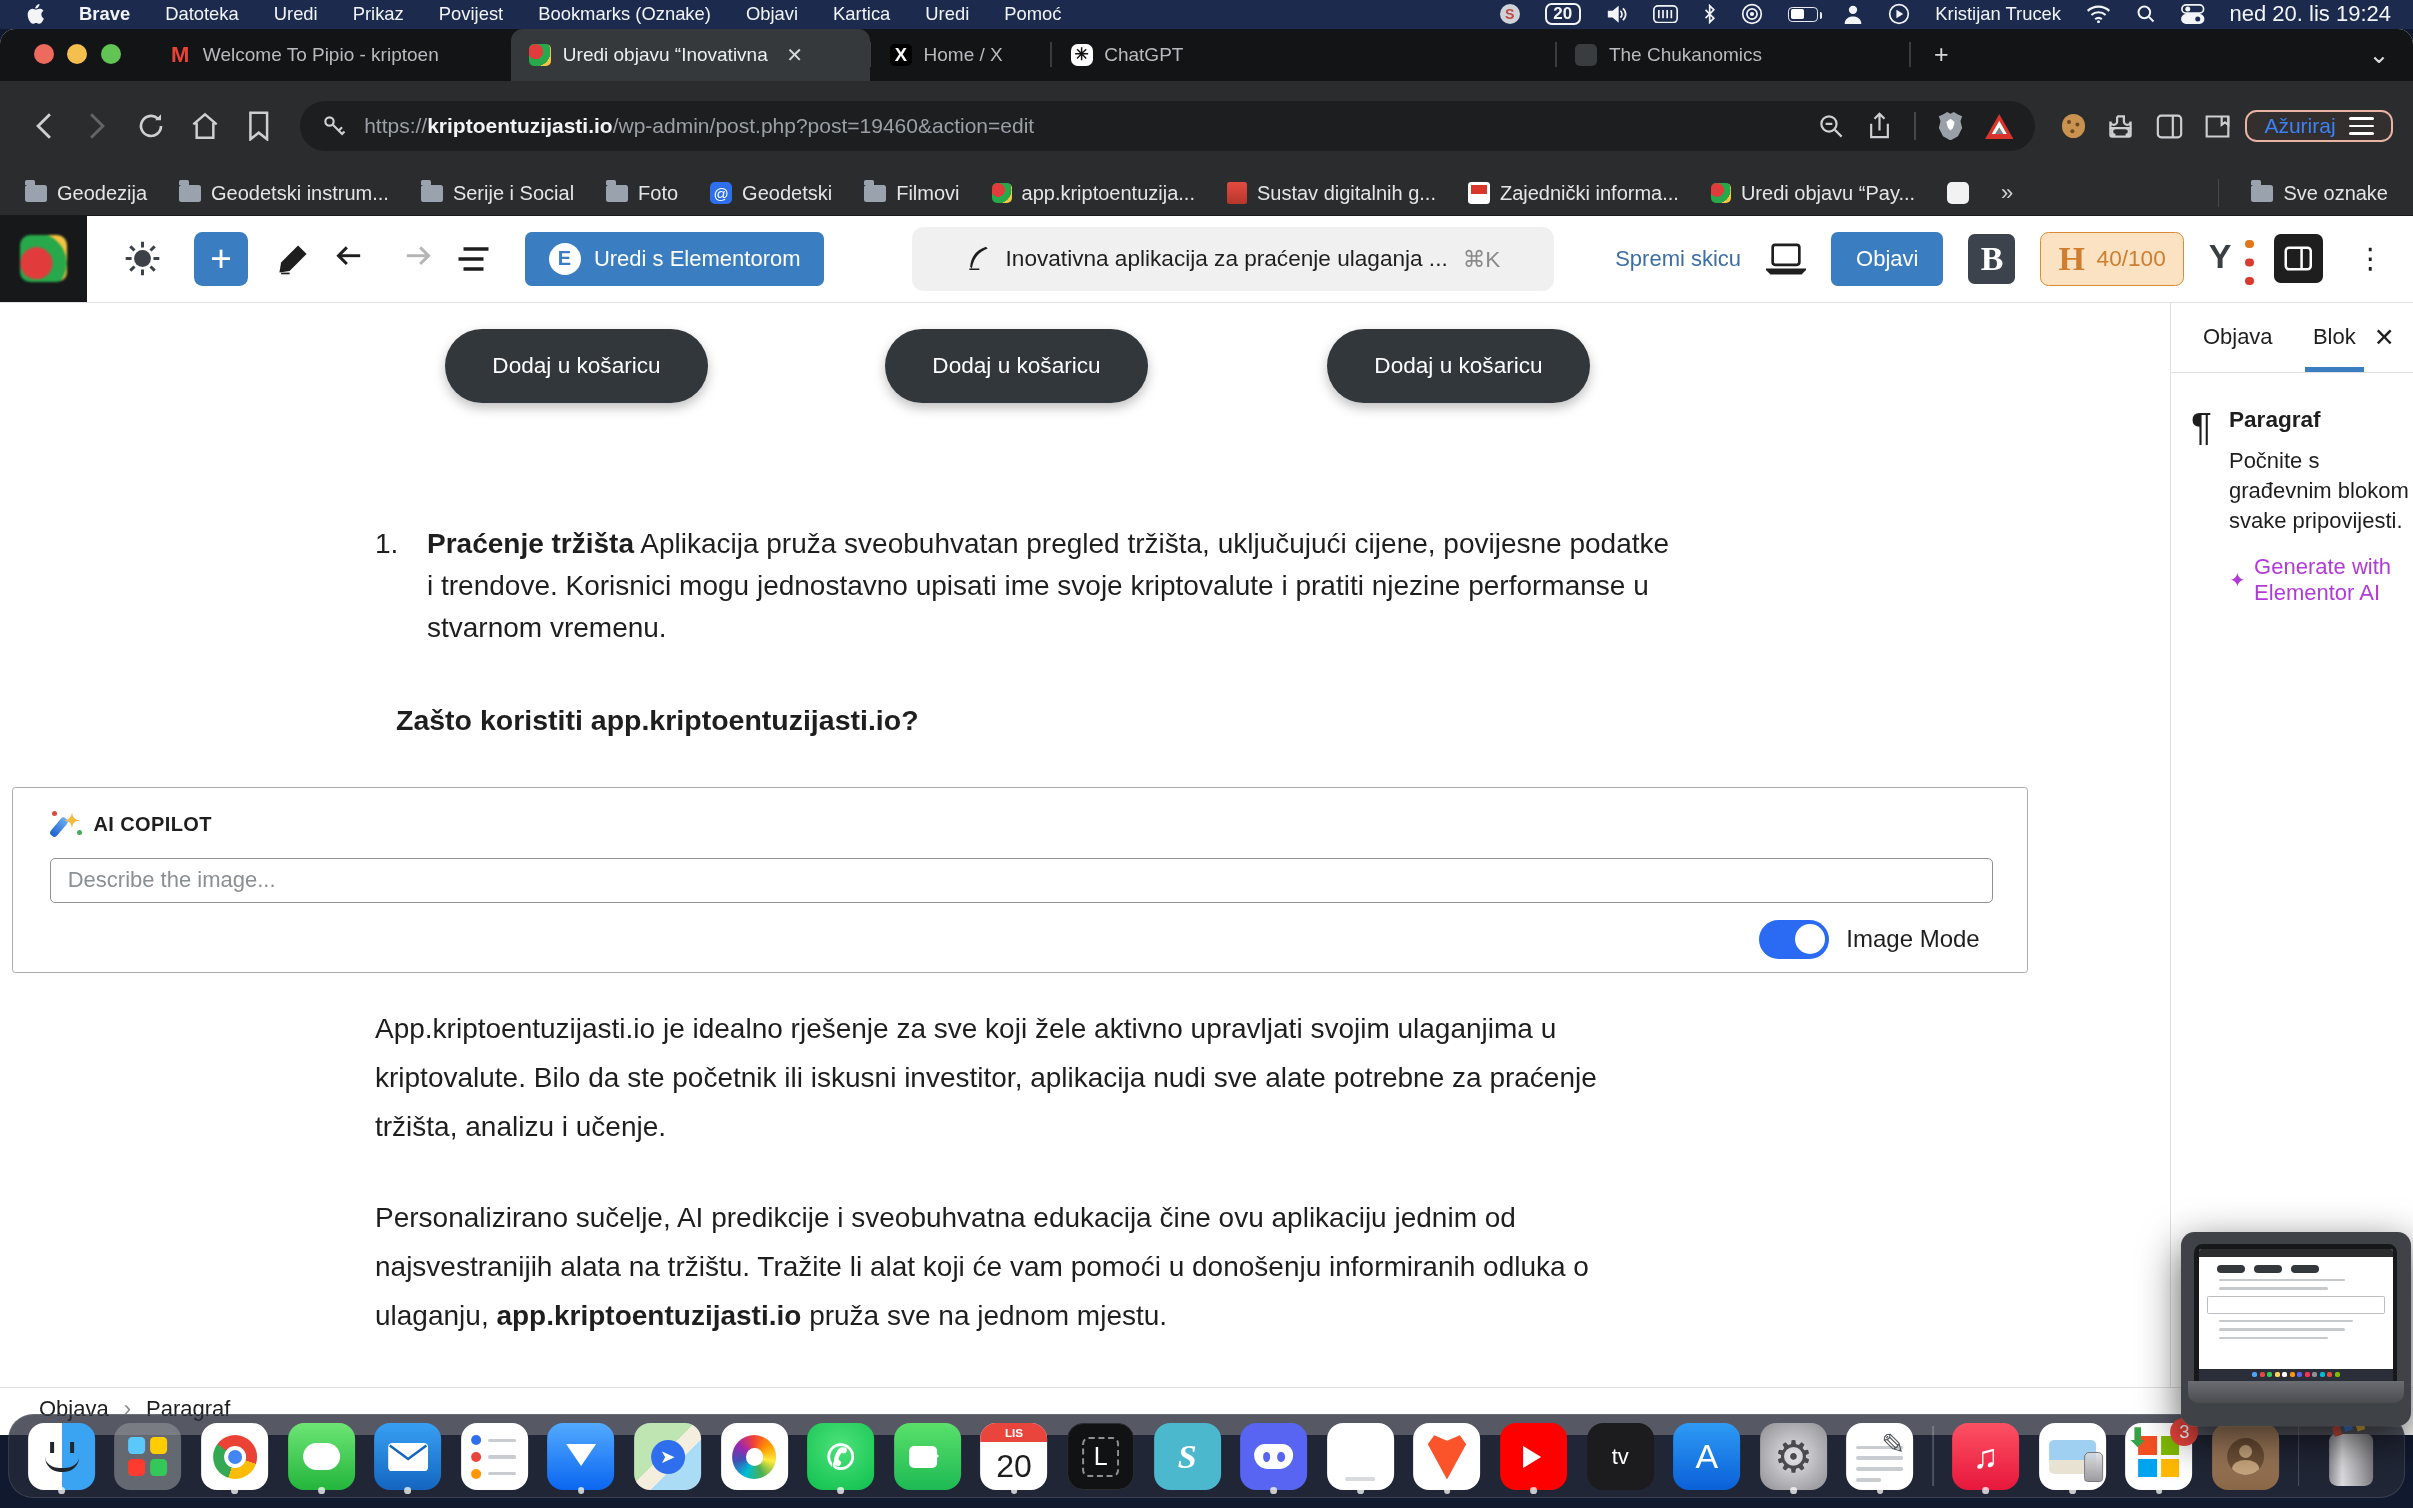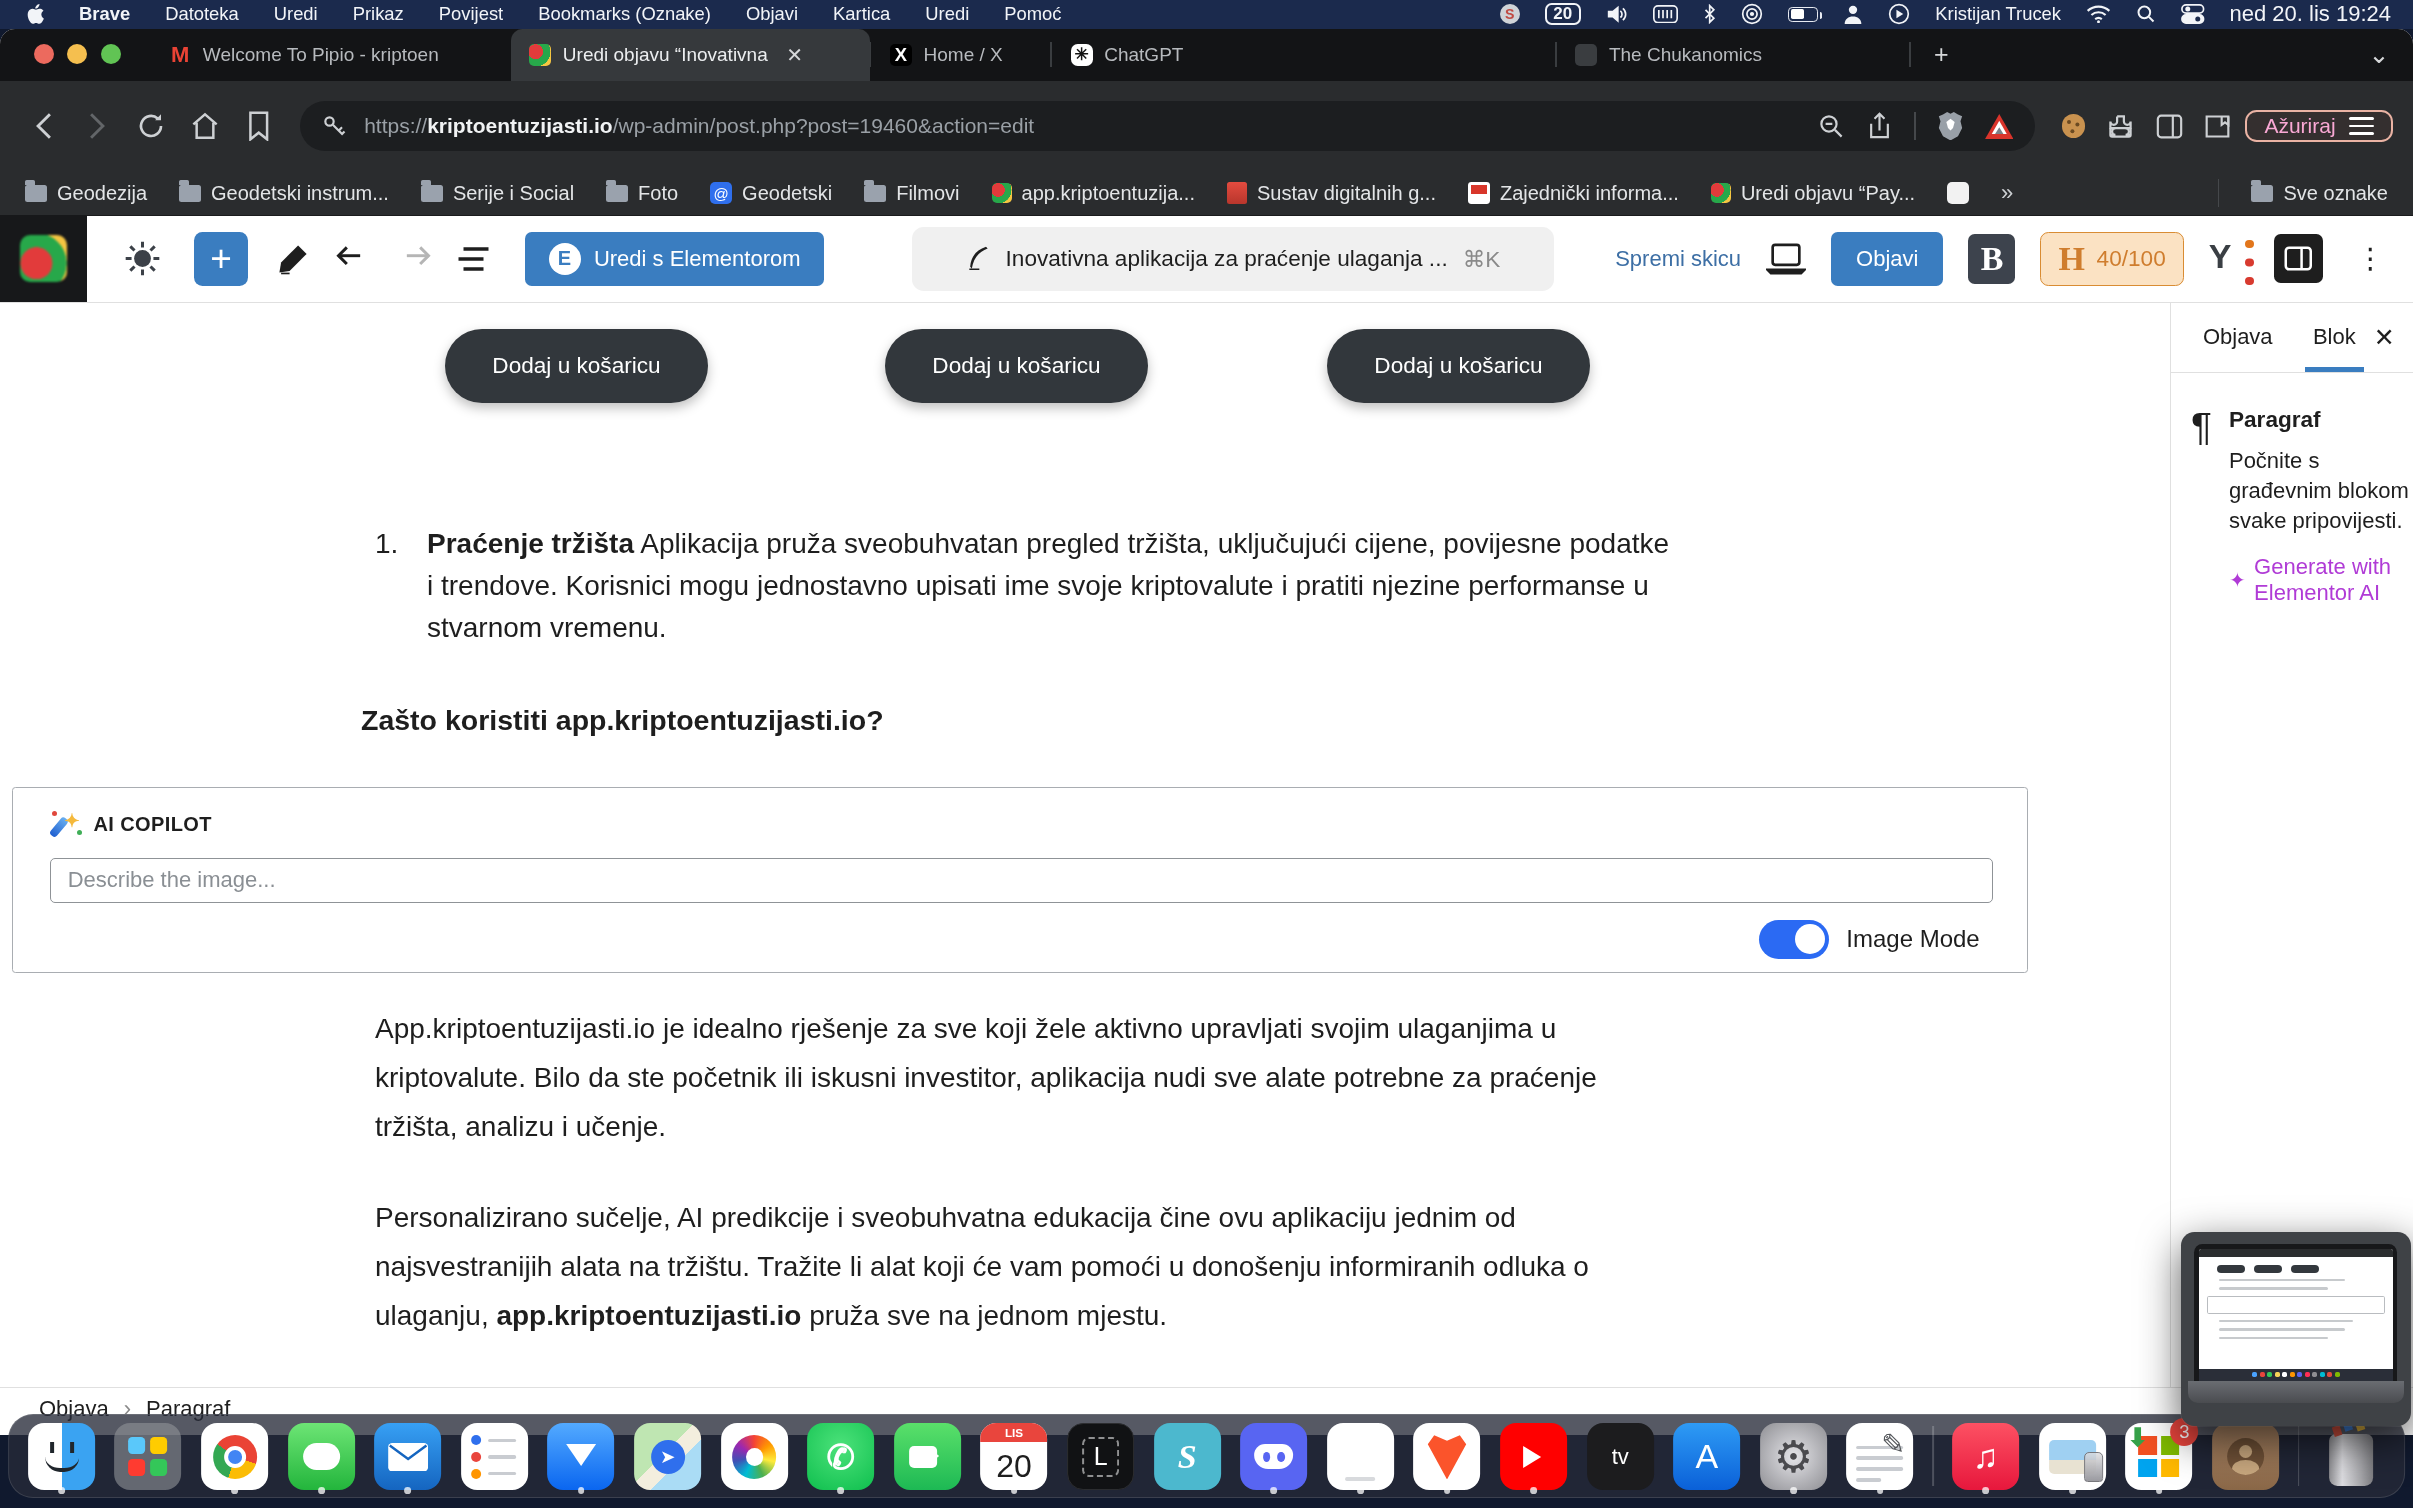--- a/index.html
+++ b/index.html
@@ -50,21 +50,21 @@
   .urlpill { flex:1; height:50px; background:#1c1e20; border-radius:25px; display:flex; align-items:center;
     margin:0 11.7px; padding:0 22px; color:#9aa0a6; font-size:21px; }
   .url-host { color:#f1f3f4; font-weight:700; }
   .url-text { flex:1; white-space:nowrap; overflow:hidden; }
   .pill-ics { display:flex; align-items:center; gap:22px; color:#cdd0d3; }
   .vdiv { width:1.7px; height:28.5px; background:#45484b; }
   .ext-ics { display:flex; align-items:center; gap:22px; color:#cdd0d3; margin:0 8.4px; }
   .cookie { width:23.5px; height:23.5px; border-radius:50%; background:#c9924f; position:relative; }
   .cookie::before { content:""; position:absolute; left:5px; top:5.9px; width:4.2px; height:4.2px; border-radius:50%;
     background:#6b4a22; box-shadow:8.4px 2.5px 0 #6b4a22, 3.4px 9.2px 0 #6b4a22; }
-  .update-btn { border:2.5px solid #eab3a4; border-radius:11.7px; background:#342f2f; color:#f9a8d4;
+  .update-btn { border:2.5px solid #eab3a4; border-radius:11.7px; background:#342f2f; color:#3b82f6;
     font-size:21px; padding:0 17px; display:flex; align-items:center; gap:13.4px; }
   .hamb { display:inline-block; width:25px; }
   .hamb span { display:block; height:2.9px; background:#fff; border-radius:1.7px; margin:5px 0; }
 
   
   .bookbar { height:44px; background:#2a2c2e; display:flex; align-items:center; gap:32px;
     padding:0 25px; color:#e3e5e7; font-size:20px; border-bottom:0.8px solid #1a1b1d; }
   .bm { display:flex; align-items:center; gap:10px; white-space:nowrap; }
   .bm-folder { width:22px; height:17px; background:#9aa2ad; border-radius:2.5px; position:relative; }
   .bm-folder::before { content:""; position:absolute; top:-4.2px; left:0; width:10px; height:4.2px; background:#9aa2ad; border-radius:1.7px 1.7px 0 0; }
@@ -108,21 +108,21 @@
   .panel-btn { width:49px; height:49px; background:#1e1e1e; border-radius:6.7px; display:flex; align-items:center; justify-content:center; }
   .kebab { color:#1e1e1e; font-size:28.5px; letter-spacing:0; padding:0 8.4px; }
 
   
   .ed-body { position:relative; height:1084px; display:flex; }
   .ed-content { position:relative; width:2170px; background:#fff; }
   .pill-dark { position:absolute; top:26px; height:74px; background:#32373c; border-radius:39px; color:#fff;
     font-size:22.6px; display:flex; align-items:center; justify-content:center; box-shadow:0 5px 11.7px rgba(0,0,0,.25); }
   .list-block { position:absolute; left:375px; top:220px; width:1307px; display:flex; font-size:28px; color:#1e1e1e; line-height:42px; }
   .list-num { width:52px; flex:0 0 auto; }
-  .h-block { position:absolute; left:361px; top:401px; font-size:28.5px; font-weight:700; color:#1e1e1e; }
+  .h-block { position:absolute; left:396px; top:401px; font-size:28.5px; font-weight:700; color:#1e1e1e; }
   .copilot { position:absolute; left:11.7px; top:484px; width:2016px; height:186px; border:1.7px solid #a9adb2;
     border-radius:3.4px; background:#fff; }
   .cp-head { display:flex; align-items:center; gap:11.7px; margin:22px 0 0 39px; font-size:20px; font-weight:700;
     color:#1e1e1e; letter-spacing:0.4px; }
   .wand { position:relative; width:30px; height:30px; }
   .wand .stick { position:absolute; left:3.4px; bottom:1.7px; width:7.5px; height:22px; background:linear-gradient(#6ab0f0,#1f5fd0);
     border-radius:3.4px; transform:rotate(40deg); }
   .wand .star { position:absolute; right:1.7px; top:0; color:#f5b93c; font-size:18.4px; }
   .wand .sp1 { position:absolute; left:0; top:1.7px; width:5px; height:5px; border-radius:50%; background:#e0483d; }
   .wand .sp2 { position:absolute; right:0; bottom:5px; width:5px; height:5px; border-radius:50%; background:#3fae57; }

